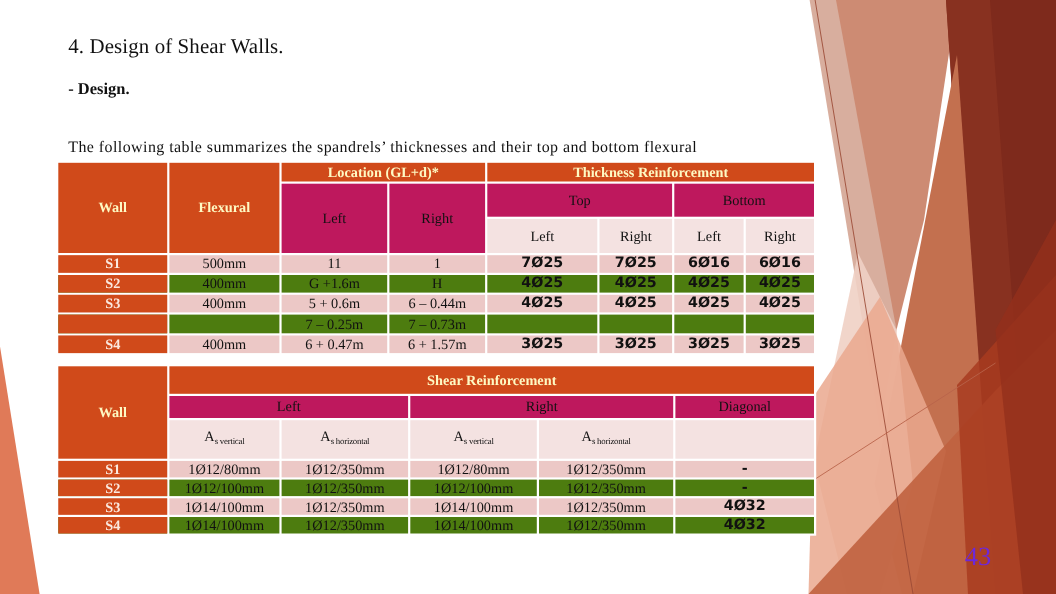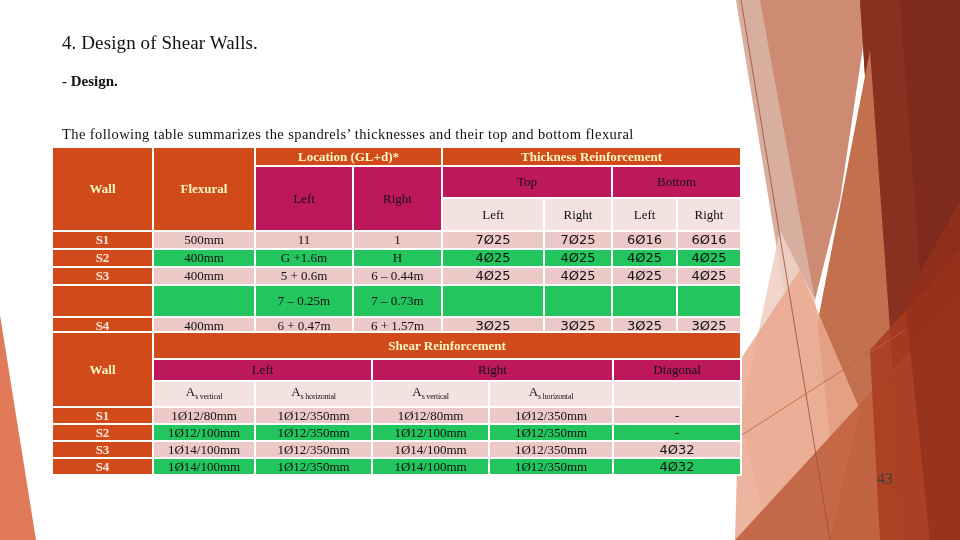--- a/index.html
+++ b/index.html
@@ -11,29 +11,29 @@
     .title { position: absolute; left: 62px; top: 32px; font-size: 19px; font-weight: normal; letter-spacing: 0.1px; }
     .subtitle { position: absolute; left: 62px; top: 73px; font-size: 15px; font-weight: bold; }
     .para { position: absolute; left: 62px; top: 103px; width: 640px; font-size: 14.5px; line-height: 20px; letter-spacing: 0.4px; margin-top: 21px; }
 
     .tbl { position: absolute; border-collapse: separate; border-spacing: 2px; background: #fff; table-layout: fixed; }
     .tbl td { text-align: center; vertical-align: middle; font-size: 13px; line-height: 14px; padding: 0; white-space: nowrap; }
     .hd { background: #d04a1a; color: #fef9c3; font-weight: bold; font-size: 13px; }
     .sub1 { background: #be185d; }
     .sub2 { background: #f4e2e1; }
     .rowA { background: #ecc8c6; }
-    .rowB { background: #22c55e; }
+    .rowB { background: #4d7c0f; }
     .wallcell { background: #d04a1a; color: #fbe9df; font-weight: bold; }
-    .mono { font-family: "DejaVu Sans", sans-serif; font-size: 12px; }
+    .mono { font-family: "DejaVu Sans", sans-serif; font-size: 12px; font-weight: bold; }
     .as-sub { font-size: 8px; vertical-align: -3px; letter-spacing: -0.2px; }
 
     #t1 { left: 51px; top: 146px; width: 681px; }
     #t2 { left: 51px; top: 331px; width: 681px; }
 
-    .pagenum { position: absolute; left: 877px; top: 470px; font-size: 16px; color: #404040; }
+    .pagenum { position: absolute; left: 877px; top: 494px; font-size: 24px; color: #6d28d9; }
   </style>
 </head>
 <body>
 
 <svg class="deco" viewBox="0 0 960 540" preserveAspectRatio="none">
 
   <polygon points="0,315 0,540 36,540" fill="#e07a58"></polygon>
 
   <polygon points="736,0 780,0 815,300 800,390" fill="#d4a593" opacity="0.9"></polygon>
   <polygon points="760,0 870,0 840,200 815,300" fill="#cd8b73"></polygon>
@@ -107,21 +107,21 @@
   <tr class="rowA" style="height:16px">
     <td class="wallcell">S3</td>
     <td>400mm</td>
     <td>5 + 0.6m</td>
     <td>6 – 0.44m</td>
     <td class="mono">4Ø25</td>
     <td class="mono">4Ø25</td>
     <td class="mono">4Ø25</td>
     <td class="mono">4Ø25</td>
   </tr>
-  <tr class="rowB" style="height:30px">
+  <tr class="rowB" style="height:17px">
     <td class="wallcell"></td>
     <td></td>
     <td>7 – 0.25m</td>
     <td>7 – 0.73m</td>
     <td class="mono"></td>
     <td class="mono"></td>
     <td class="mono"></td>
     <td class="mono"></td>
   </tr>
   <tr class="rowA" style="height:16px">
@@ -149,21 +149,21 @@
   <tbody>
       <tr style="height:25px">
     <td class="hd" rowspan="3">Wall</td>
     <td class="hd" colspan="5">Shear Reinforcement</td>
   </tr>
   <tr style="height:20px">
     <td class="sub1" colspan="2">Left</td>
     <td class="sub1" colspan="2">Right</td>
     <td class="sub1">Diagonal</td>
   </tr>
-  <tr style="height:24px">
+  <tr style="height:35px">
     <td class="sub2"><span>A</span><span class="as-sub">s vertical</span></td>
     <td class="sub2"><span>A</span><span class="as-sub">s horizontal</span></td>
     <td class="sub2"><span>A</span><span class="as-sub">s vertical</span></td>
     <td class="sub2"><span>A</span><span class="as-sub">s horizontal</span></td>
     <td class="sub2"></td>
   </tr>
   <tr class="rowA" style="height:15px">
     <td class="wallcell">S1</td>
     <td>1Ø12/80mm</td>
     <td>1Ø12/350mm</td>

